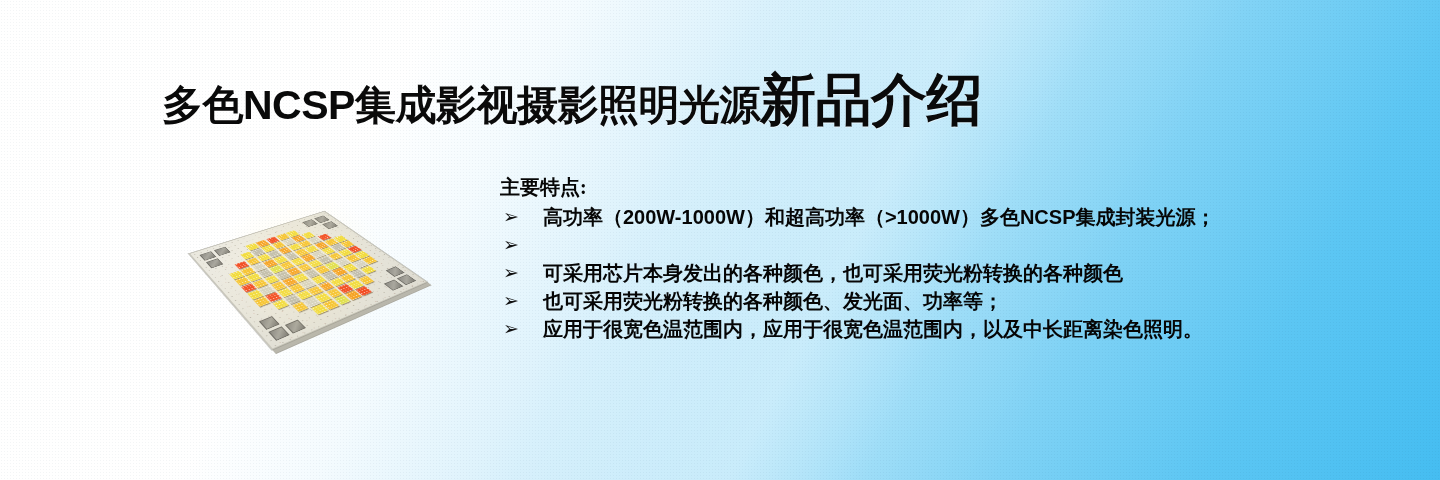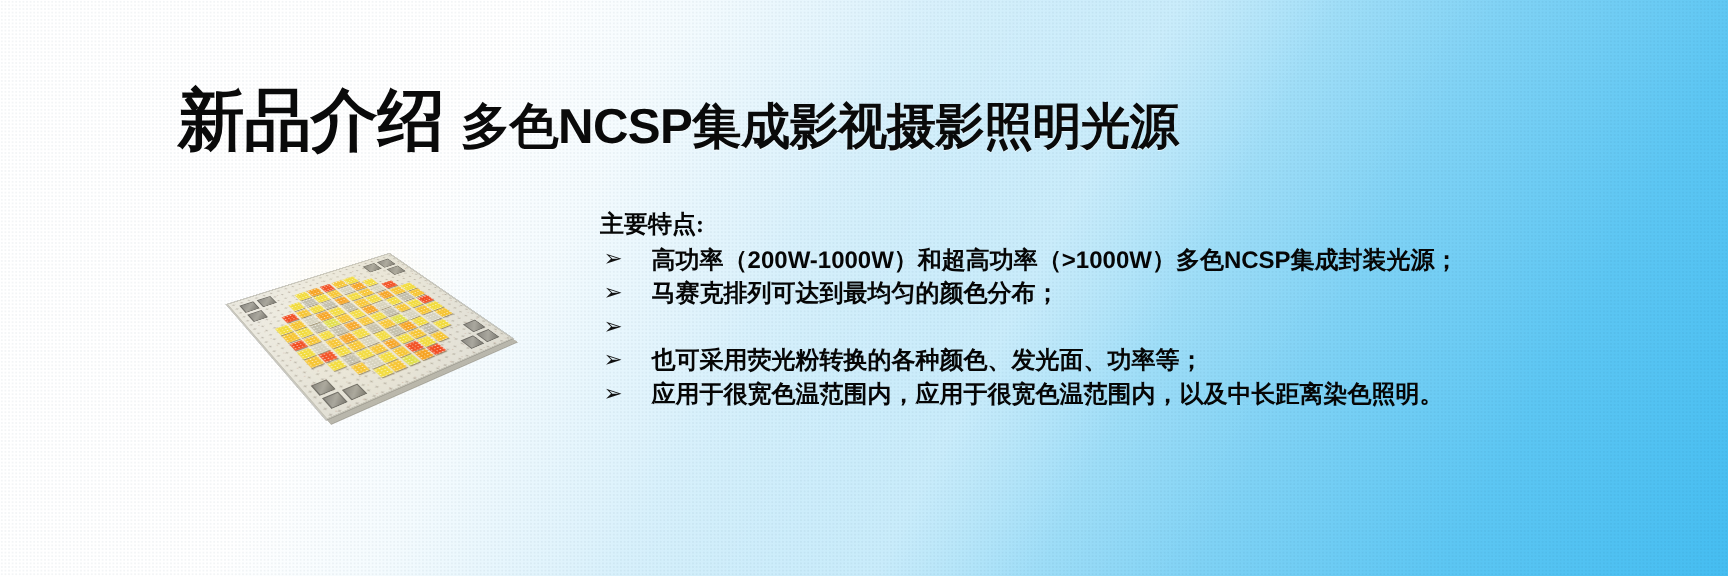--- a/index.html
+++ b/index.html
@@ -222,22 +222,22 @@
 </head>
 <body>
 
 <div id="stage">
 
   <div id="bg"></div>
   <div id="bg-sheen"></div>
   <div id="bg-dither"></div>
 
   <div id="headline">
+    <span id="title-sub">多色NCSP集成影视摄影照明光源</span>
     <span id="title-main">新品介绍</span>
-    <span id="title-sub">多色NCSP集成影视摄影照明光源</span>
   </div>
 
   <div id="led-photo">
     <div id="led-scene">
       <div id="led-board">
         <div id="led-board-speckle"></div>
         <div class="pad p1"></div>
         <div class="pad p2"></div>
         <div class="pad p3"></div>
         <div class="pad p4"></div>
@@ -379,24 +379,24 @@
 
   <div id="features">
     <div id="features-heading">主要特点:</div>
     <div id="features-list">
         <div class="feature-row">
           <span class="feature-marker">➢</span>
           <span class="feature-text">高功率（200W-1000W）和超高功率（&gt;1000W）多色NCSP集成封装光源；</span>
         </div>
         <div class="feature-row">
           <span class="feature-marker">➢</span>
-          <span class="feature-text">马赛克排列可达到最均匀的颜色分布；</span>
         </div>
         <div class="feature-row">
           <span class="feature-marker">➢</span>
+          <span class="feature-text">可采用芯片本身发出的各种颜色，也可采用荧光粉转换的各种颜色</span>
         </div>
         <div class="feature-row">
           <span class="feature-marker">➢</span>
           <span class="feature-text">也可采用荧光粉转换的各种颜色、发光面、功率等；</span>
         </div>
         <div class="feature-row">
           <span class="feature-marker">➢</span>
           <span class="feature-text">应用于很宽色温范围内，应用于很宽色温范围内，以及中长距离染色照明。</span>
         </div>
       </div>

